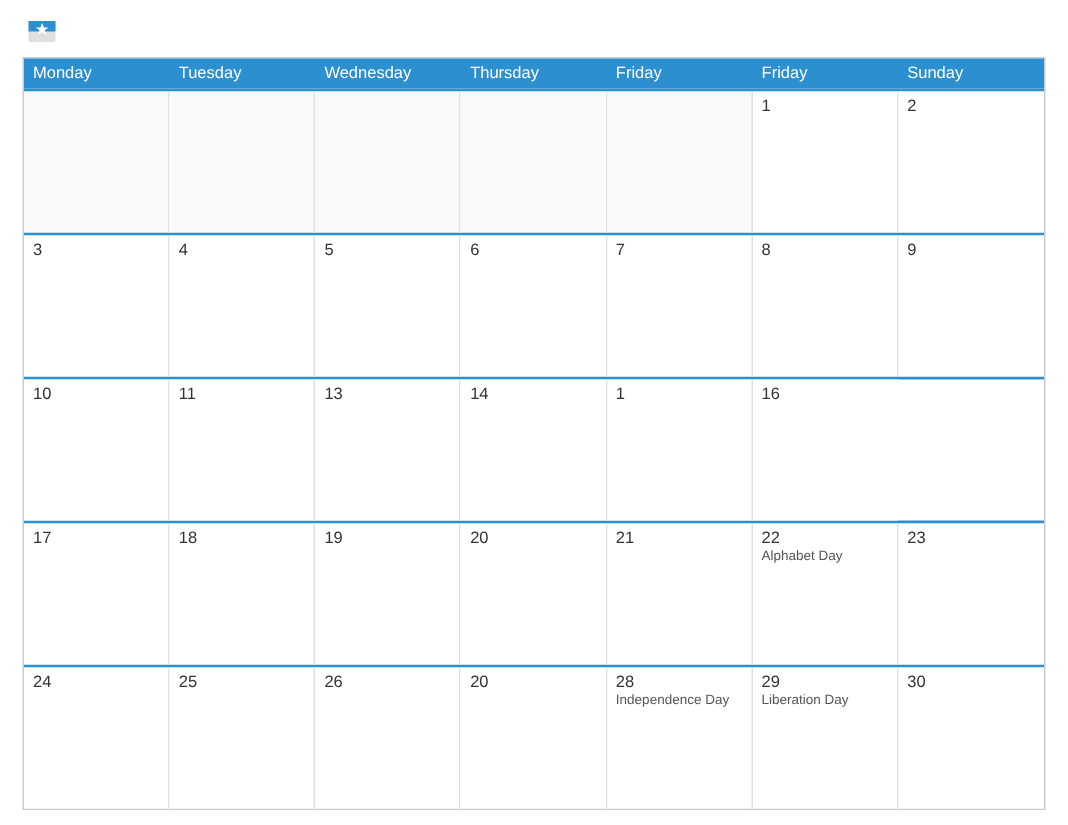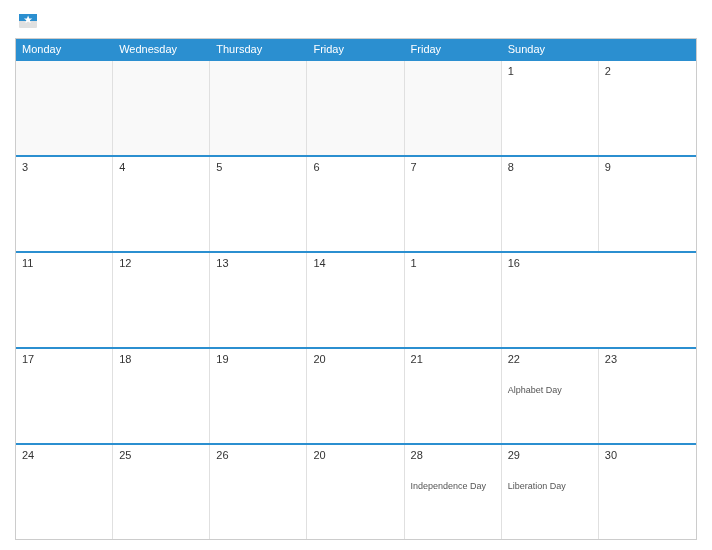--- a/index.html
+++ b/index.html
@@ -95,21 +95,21 @@
     }
     .day-number {
       font-size: 11px;
       color: #333;
       display: block;
     }
     .holiday-name {
       font-size: 9px;
       color: #555;
       display: block;
-      margin-top: 20px;
+      margin-top: 0;
       line-height: 1.2;
     }
     .empty-cell {
       background: #f9f9f9;
     }
   </style>
 </head>
 <body>
 
 <div class="page">
@@ -122,20 +122,21 @@
         <polygon points="11,4 13,9 18,9 14,12 15.5,17 11,14 6.5,17 8,12 4,9 9,9" fill="#fff" transform="scale(0.6) translate(7.5,5)"></polygon>
       </svg>
     </div>
     <div class="month-title"></div>
     <div class="country"></div>
   </div>
 
   <div class="calendar">
     <div class="weekdays-row">
     <div class="weekday-cell">Monday</div>
+        <div class="weekday-cell">Tuesday</div>
         <div class="weekday-cell">Wednesday</div>
         <div class="weekday-cell">Thursday</div>
         <div class="weekday-cell">Friday</div>
         <div class="weekday-cell">Friday</div>
         <div class="weekday-cell">Sunday</div>
       </div>
     <div class="weeks-container">
     <div class="week-row">
           <div class="day-cell empty-cell"></div>
           <div class="day-cell empty-cell"></div>
@@ -167,24 +168,24 @@
           </div>
           <div class="day-cell">
             <span class="day-number">8</span>
           </div>
           <div class="day-cell">
             <span class="day-number">9</span>
           </div>
         </div>
         <div class="week-row">
           <div class="day-cell">
+            <span class="day-number">10</span>
+          </div>
+          <div class="day-cell">
             <span class="day-number">11</span>
-          </div>
-          <div class="day-cell">
-            <span class="day-number">12</span>
           </div>
           <div class="day-cell">
             <span class="day-number">13</span>
           </div>
           <div class="day-cell">
             <span class="day-number">14</span>
           </div>
           <div class="day-cell">
             <span class="day-number">1</span>
           </div>

